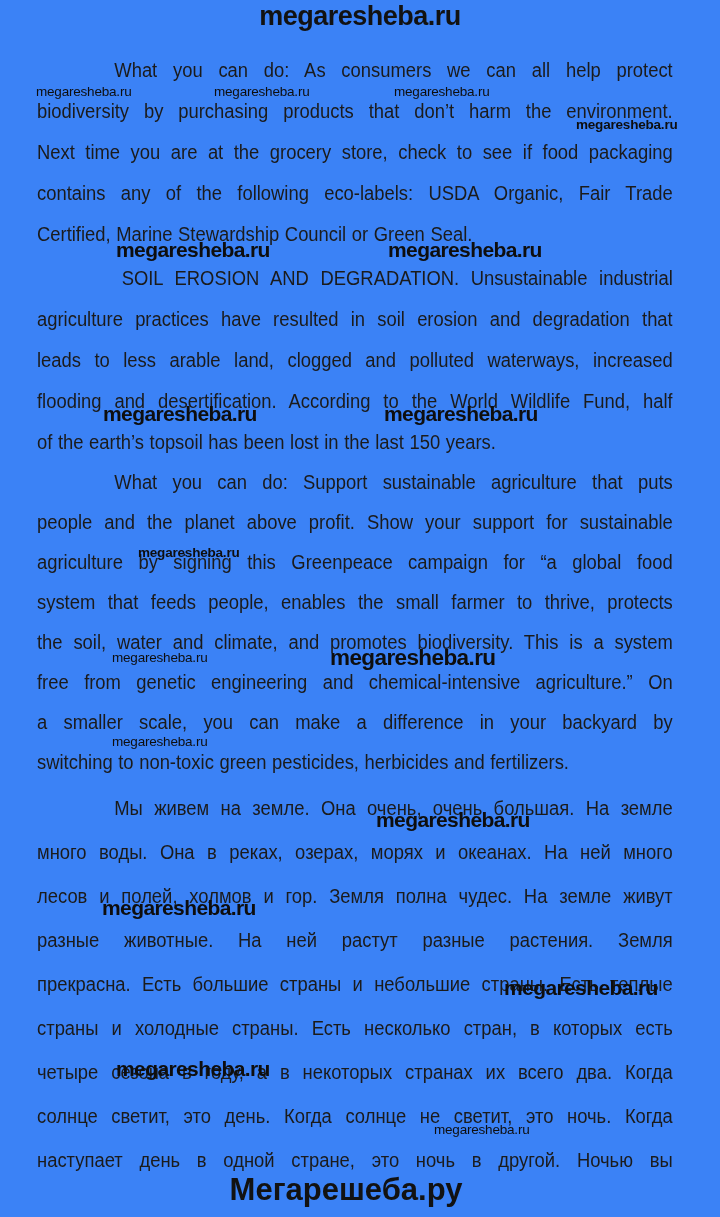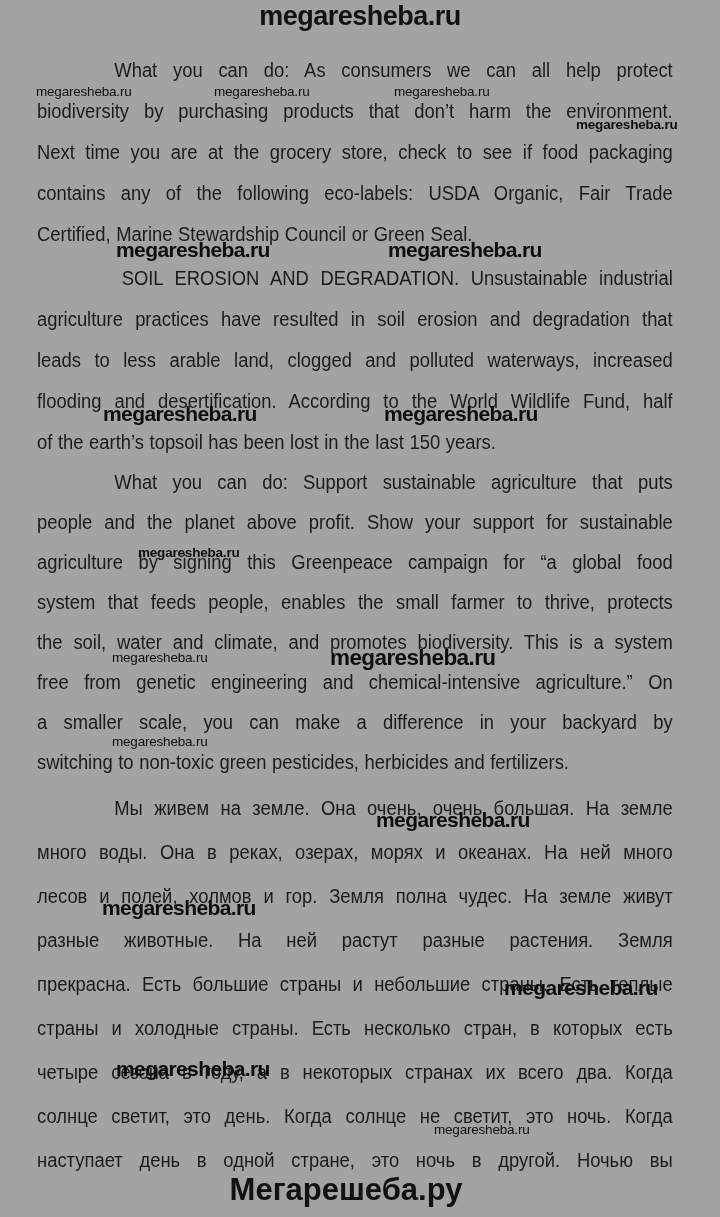--- a/index.html
+++ b/index.html
@@ -1,20 +1,20 @@
 <!DOCTYPE html>
 <html><head>
 <meta charset="utf-8">
 <style>
   html, body { margin: 0; padding: 0; background: #ffffff; }
   .page {
     position: relative;
     width: 720px;
     height: 1217px;
-    background: #a3a3a3;
+    background: #3b82f6;
     overflow: hidden;
     font-family: "Liberation Sans", sans-serif;
     color: #1b1b1b;
   }
   .site-header {
     position: absolute;
     top: 1px; left: 0;
     width: 720px;
     text-align: center;
     font-weight: 700;

